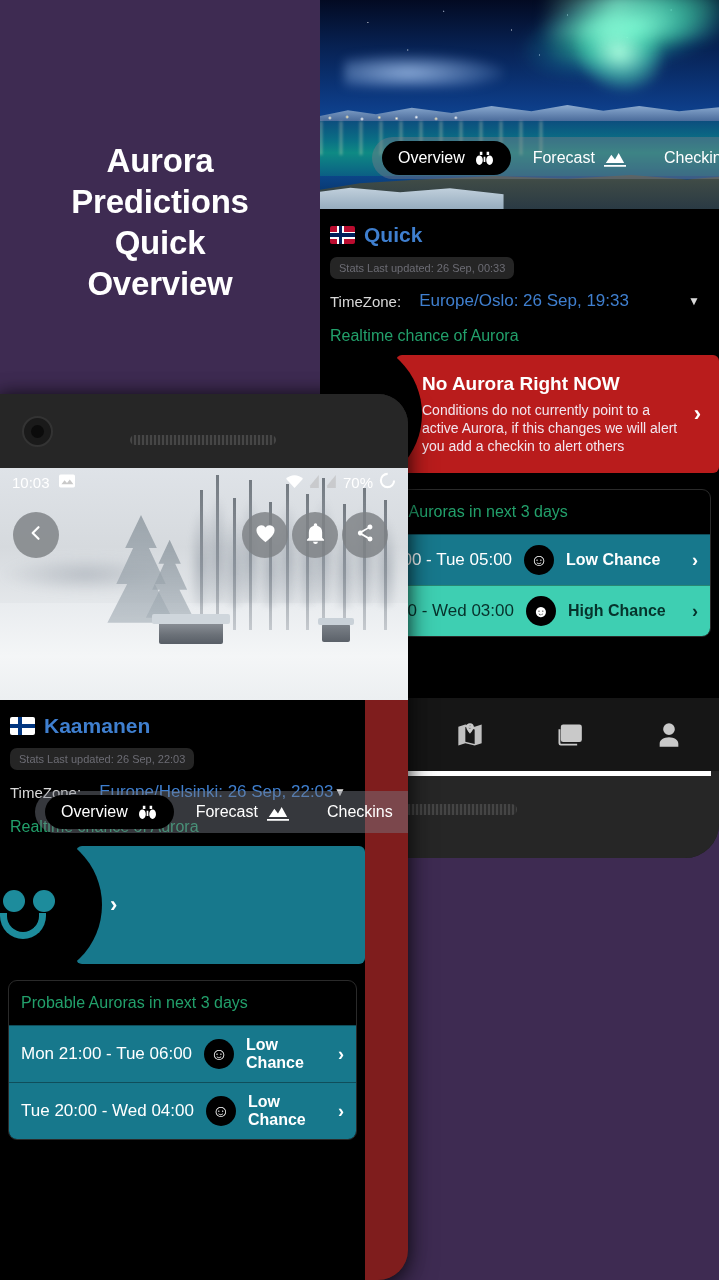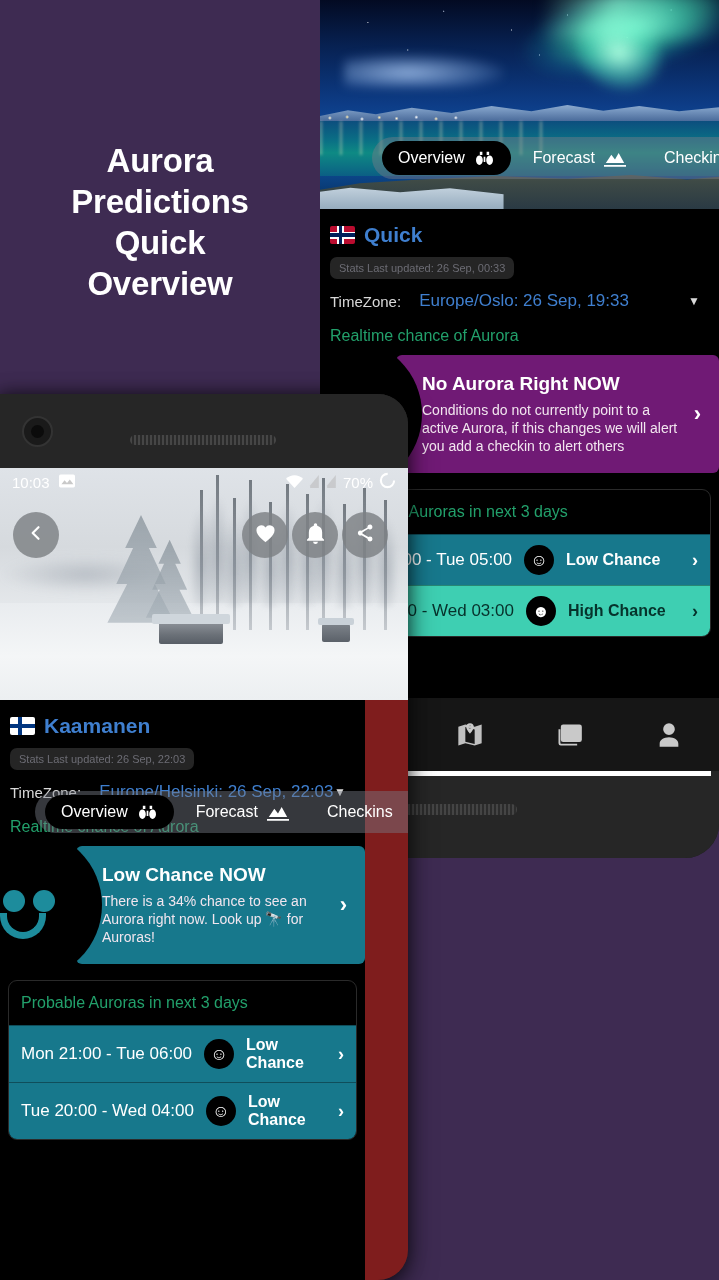--- a/index.html
+++ b/index.html
@@ -169,21 +169,21 @@
   .tz-label{ color:#d9d9d9; font-size:15px; }
   .tz-value{ color:#3f7fcf; font-size:17px; margin-left:18px; flex:1; }
   .caret{ color:#d9d9d9; font-size:12px; padding-right:6px; }
   .section-title{ color:#22a06b; font-size:16px; padding:16px 10px 0 10px; }
 
   
   .rt-banner{
     position:relative; margin:10px 0 0 0; height:118px;
     display:flex; align-items:center; overflow:hidden;
   }
-  .rt-banner.pink .rt-body{ background:#701a75; }
+  .rt-banner.pink .rt-body{ background:#b91c1c; }
   .rt-banner.teal .rt-body{ background:#17788c; }
   .rt-face{
     position:absolute; left:-48px; top:50%; transform:translateY(-50%);
     width:150px; height:150px; border-radius:50%;
     background:#000; z-index:3;
   }
   .rt-body{
     margin-left:76px; flex:1; height:100%;
     display:flex; align-items:center; padding:10px 10px 10px 26px;
     border-radius:6px;
@@ -592,24 +592,20 @@
 
         <div class="rt-banner teal">
           <div class="rt-face">
             <div class="smiley">
               <span class="eye l"></span>
                 <span class="eye r"></span>
                 <span class="mouth"></span>
             </div>
           </div>
           <div class="rt-body">
-            <div class="rt-text">
-              <div class="rt-title">Low Chance NOW</div>
-              <div class="rt-desc">There is a 34% chance to see an Aurora right now. Look up 🔭 for Auroras!</div>
-            </div>
             <div class="rt-chev">›</div>
           </div>
         </div>
 
         <div class="prob-card">
           <div class="prob-head">Probable Auroras in next 3 days</div>
 
           <div class="prob-row low">
             <span class="prob-time">Mon 21:00 - Tue 06:00</span>
             <span class="prob-emoji">☺</span>

